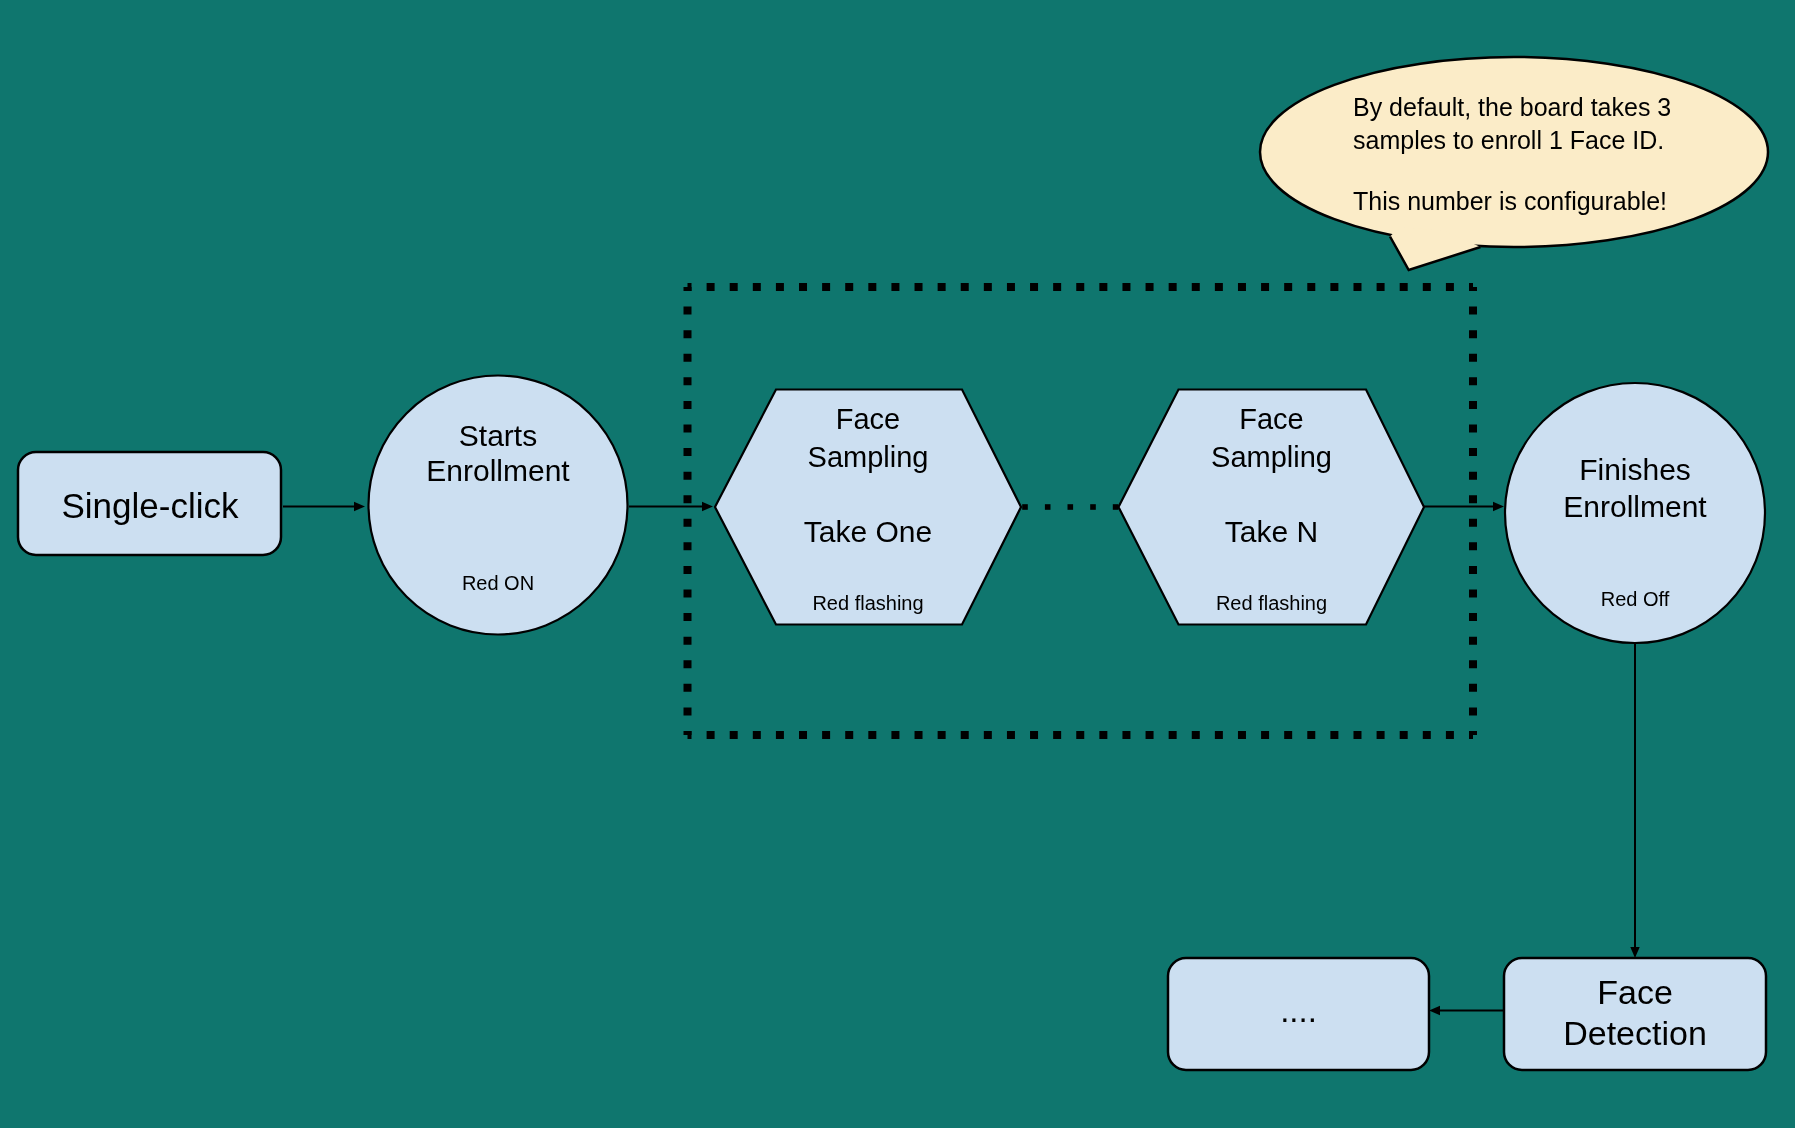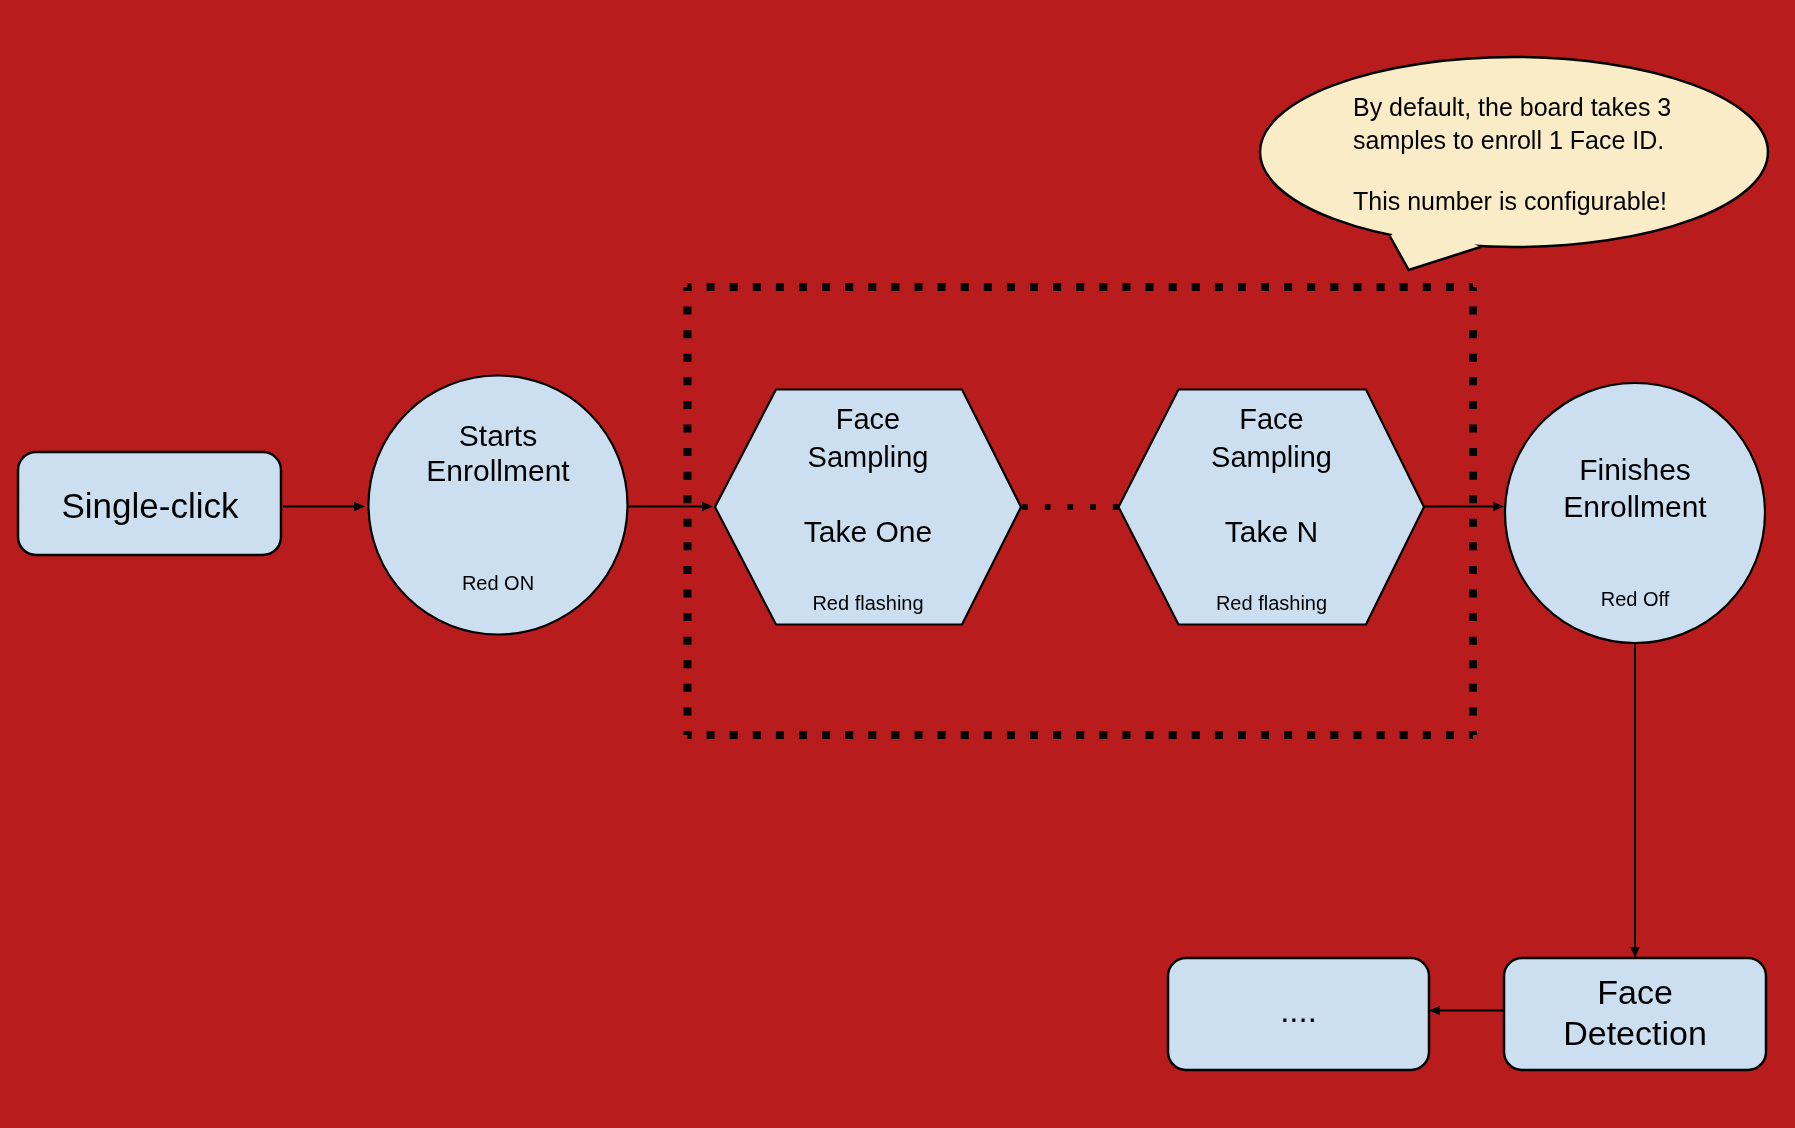--- a/index.html
+++ b/index.html
@@ -1,16 +1,16 @@
 <!DOCTYPE html>
 <html><head>
 <meta charset="utf-8">
 <style>
 html,body{margin:0;padding:0;background:#ffffff;}
-#page{position:relative;width:1795px;height:1128px;background:#b91c1c;overflow:hidden;text-align:center;}
+#page{position:relative;width:1795px;height:1128px;background:#0f766e;overflow:hidden;text-align:center;}
 text{font-family:"Liberation Sans",sans-serif;fill:#000000;}
 </style>
 </head>
 <body>
 <div id="page">
 <svg width="1795" height="1128" viewBox="0 0 1795 1128">
 
 <g stroke="#000000" stroke-width="8">
 <line x1="687.5" y1="287" x2="1473" y2="287" stroke-dasharray="8 15.103" stroke-dashoffset="4"></line>
 <line x1="687.5" y1="735" x2="1473" y2="735" stroke-dasharray="8 15.103" stroke-dashoffset="4"></line>

